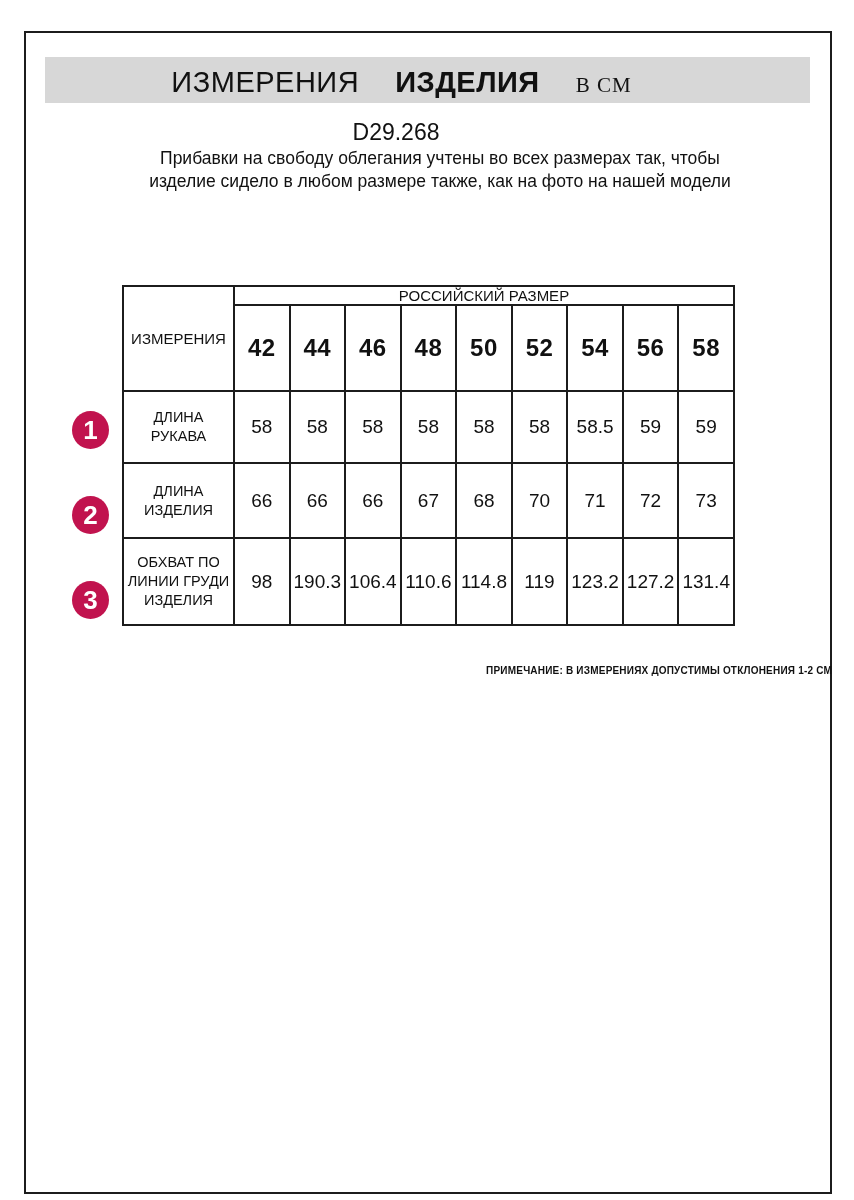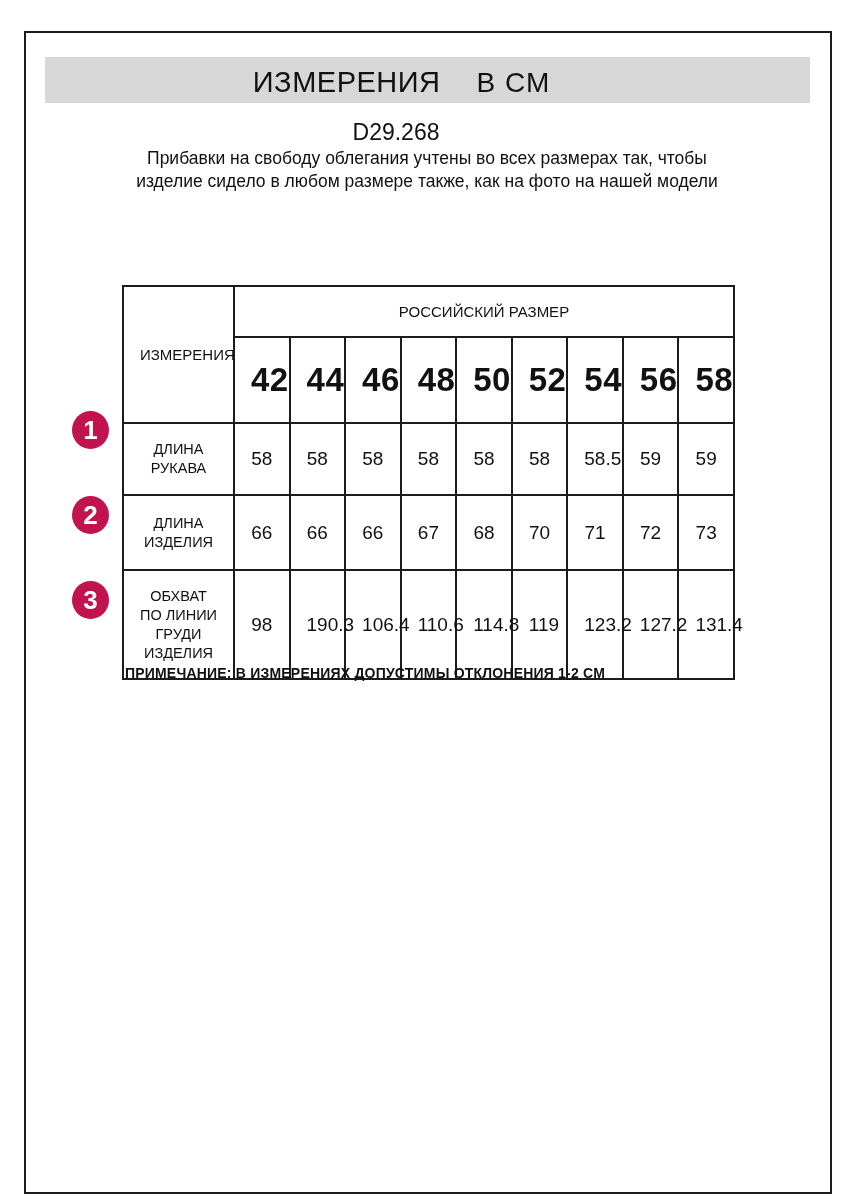--- a/index.html
+++ b/index.html
@@ -36,58 +36,58 @@
     display:flex;
     align-items:baseline;
     justify-content:center;
     column-gap:36px;
     padding-top:9px;
     padding-right:52px;
     box-sizing:border-box;
   }
   .banner .word-regular{font-size:29px; font-weight:400; letter-spacing:0.5px;}
   .banner .word-bold{font-size:29px; font-weight:700; letter-spacing:0.5px;}
-  .banner .unit{font-size:28px; font-weight:400; letter-spacing:1px;}
+  .banner .unit{font-size:21px; font-weight:400; letter-spacing:1px;font-family:Liberation Serif, serif;}
   .article{
     position:absolute;
     left:0; top:119px;
     width:792px;
     text-align:center;
     font-size:23px;
     font-weight:400;
   }
   .description{
     position:absolute;
-    left:117px; top:147px;
+    left:130px; top:147px;
     width:620px;
     text-align:center;
     font-size:17.5px;
     line-height:1.32;
   }
   .size-table{
     position:absolute;
     left:122px; top:285px;
     width:613px;
     border-collapse:collapse;
     table-layout:fixed;
   }
   .size-table td{
     border:2px solid var(--line);
     text-align:center;
     vertical-align:middle;
-    padding:16px;
+    padding:0;
   }
   tr.row-group{height:17px;}
   tr.row-sizes{height:86px;}
   tr.row-m1{height:72px;}
   tr.row-m2{height:75px;}
   tr.row-m3{height:87px;}
   .corner-cell{font-size:15px;}
   .group-cell{font-size:15px;}
-  .size-cell{font-size:33px; font-weight:900; letter-spacing:0.5px;}
+  .size-cell{font-size:24px; font-weight:900; letter-spacing:0.5px;}
   .label-cell{font-size:14.5px; line-height:1.3; padding:0 6px;}
   .value-cell{font-size:19px;}
   .badge{
     position:absolute;
     left:72px;
     width:37px; height:38px;
     border-radius:50%;
     background:var(--badge);
     color:#ffffff;
     font-size:26px;
@@ -95,36 +95,37 @@
     display:flex;
     align-items:center;
     justify-content:center;
   }
   .badge-1{top:411px;}
   .badge-2{top:496px;}
   .badge-3{top:581px;}
   .note{
     position:absolute;
     left:0; top:665px;
-    width:730px;
-    text-align:center;
-    font-size:14px;
+    width:832px;
+    text-align:right;
+    font-size:10px;
     font-weight:700;
     letter-spacing:0.2px;
   }
 </style>
 </head>
 <body>
 
 <div class="stage">
 
   <div class="page-border"></div>
 
   <div class="banner">
     <span class="word-regular">ИЗМЕРЕНИЯ</span>
+    <span class="word-bold">ИЗДЕЛИЯ</span>
     <span class="unit">В СМ</span>
   </div>
 
   <div class="article">D29.268</div>
 
   <div class="description">Прибавки на свободу облегания учтены во всех размерах так, чтобы изделие сидело в любом размере также, как на фото на нашей модели</div>
 
   <table class="size-table">
     <colgroup>
       <col style="width:111px">

